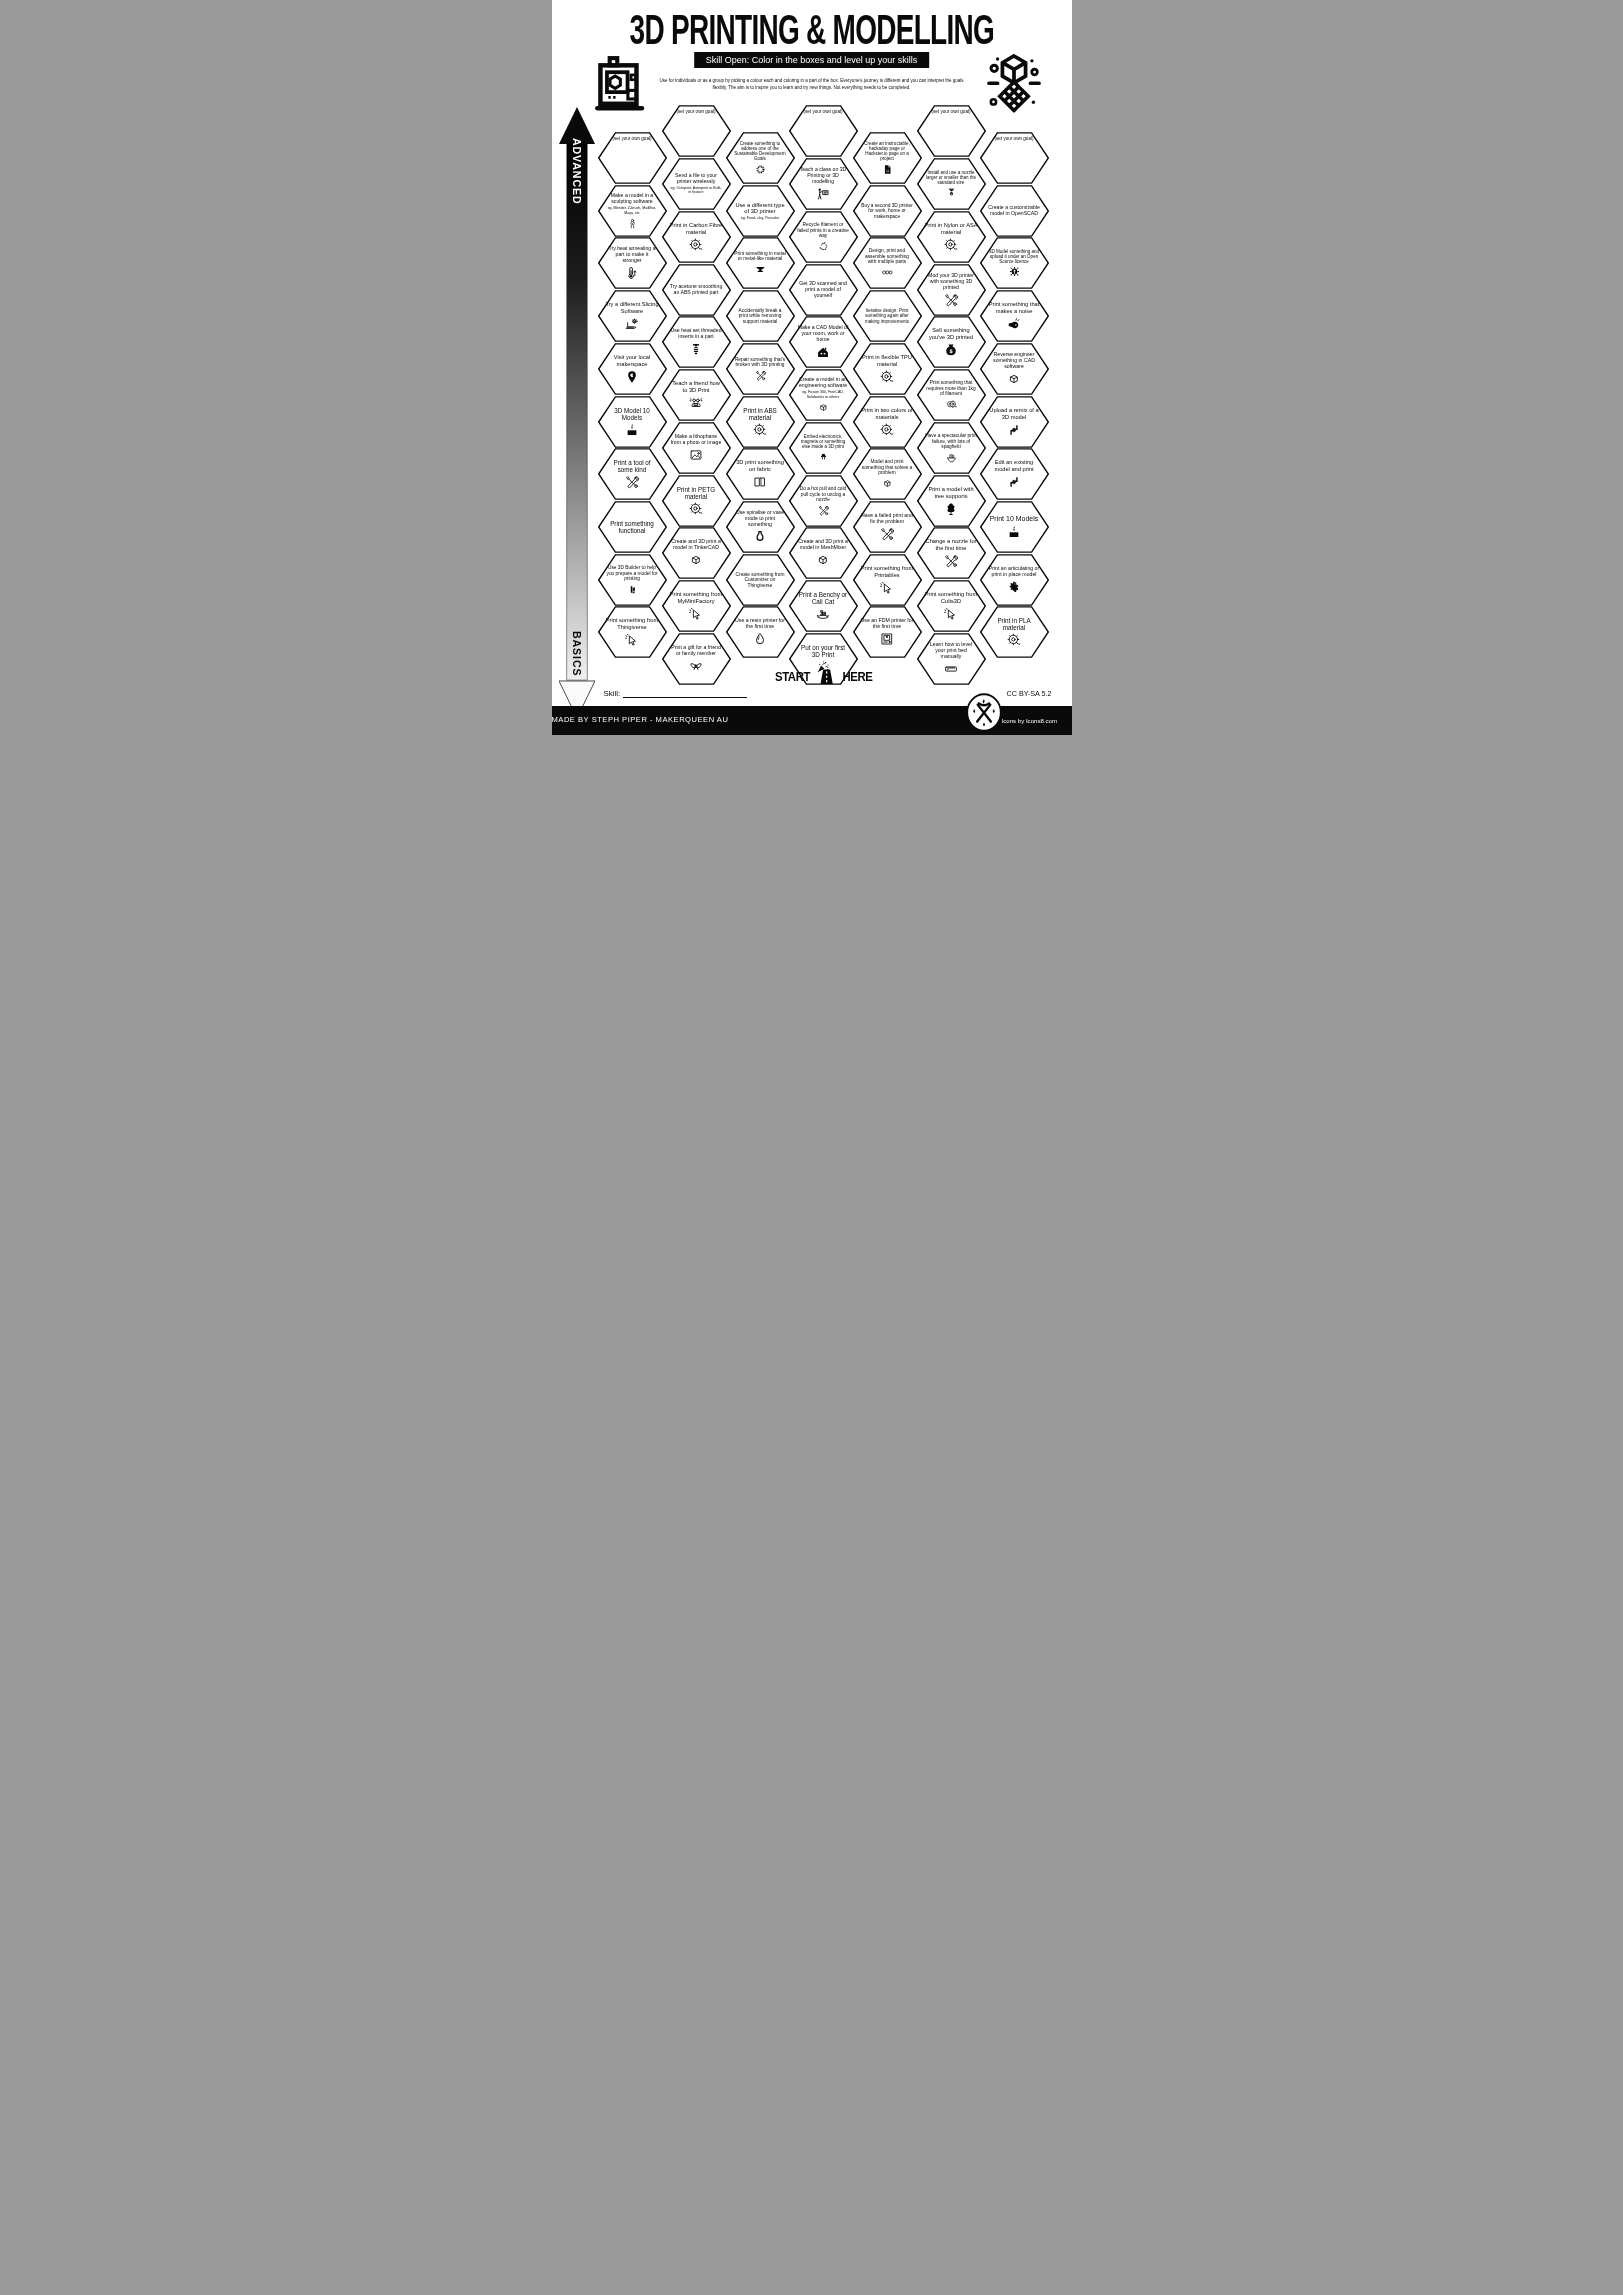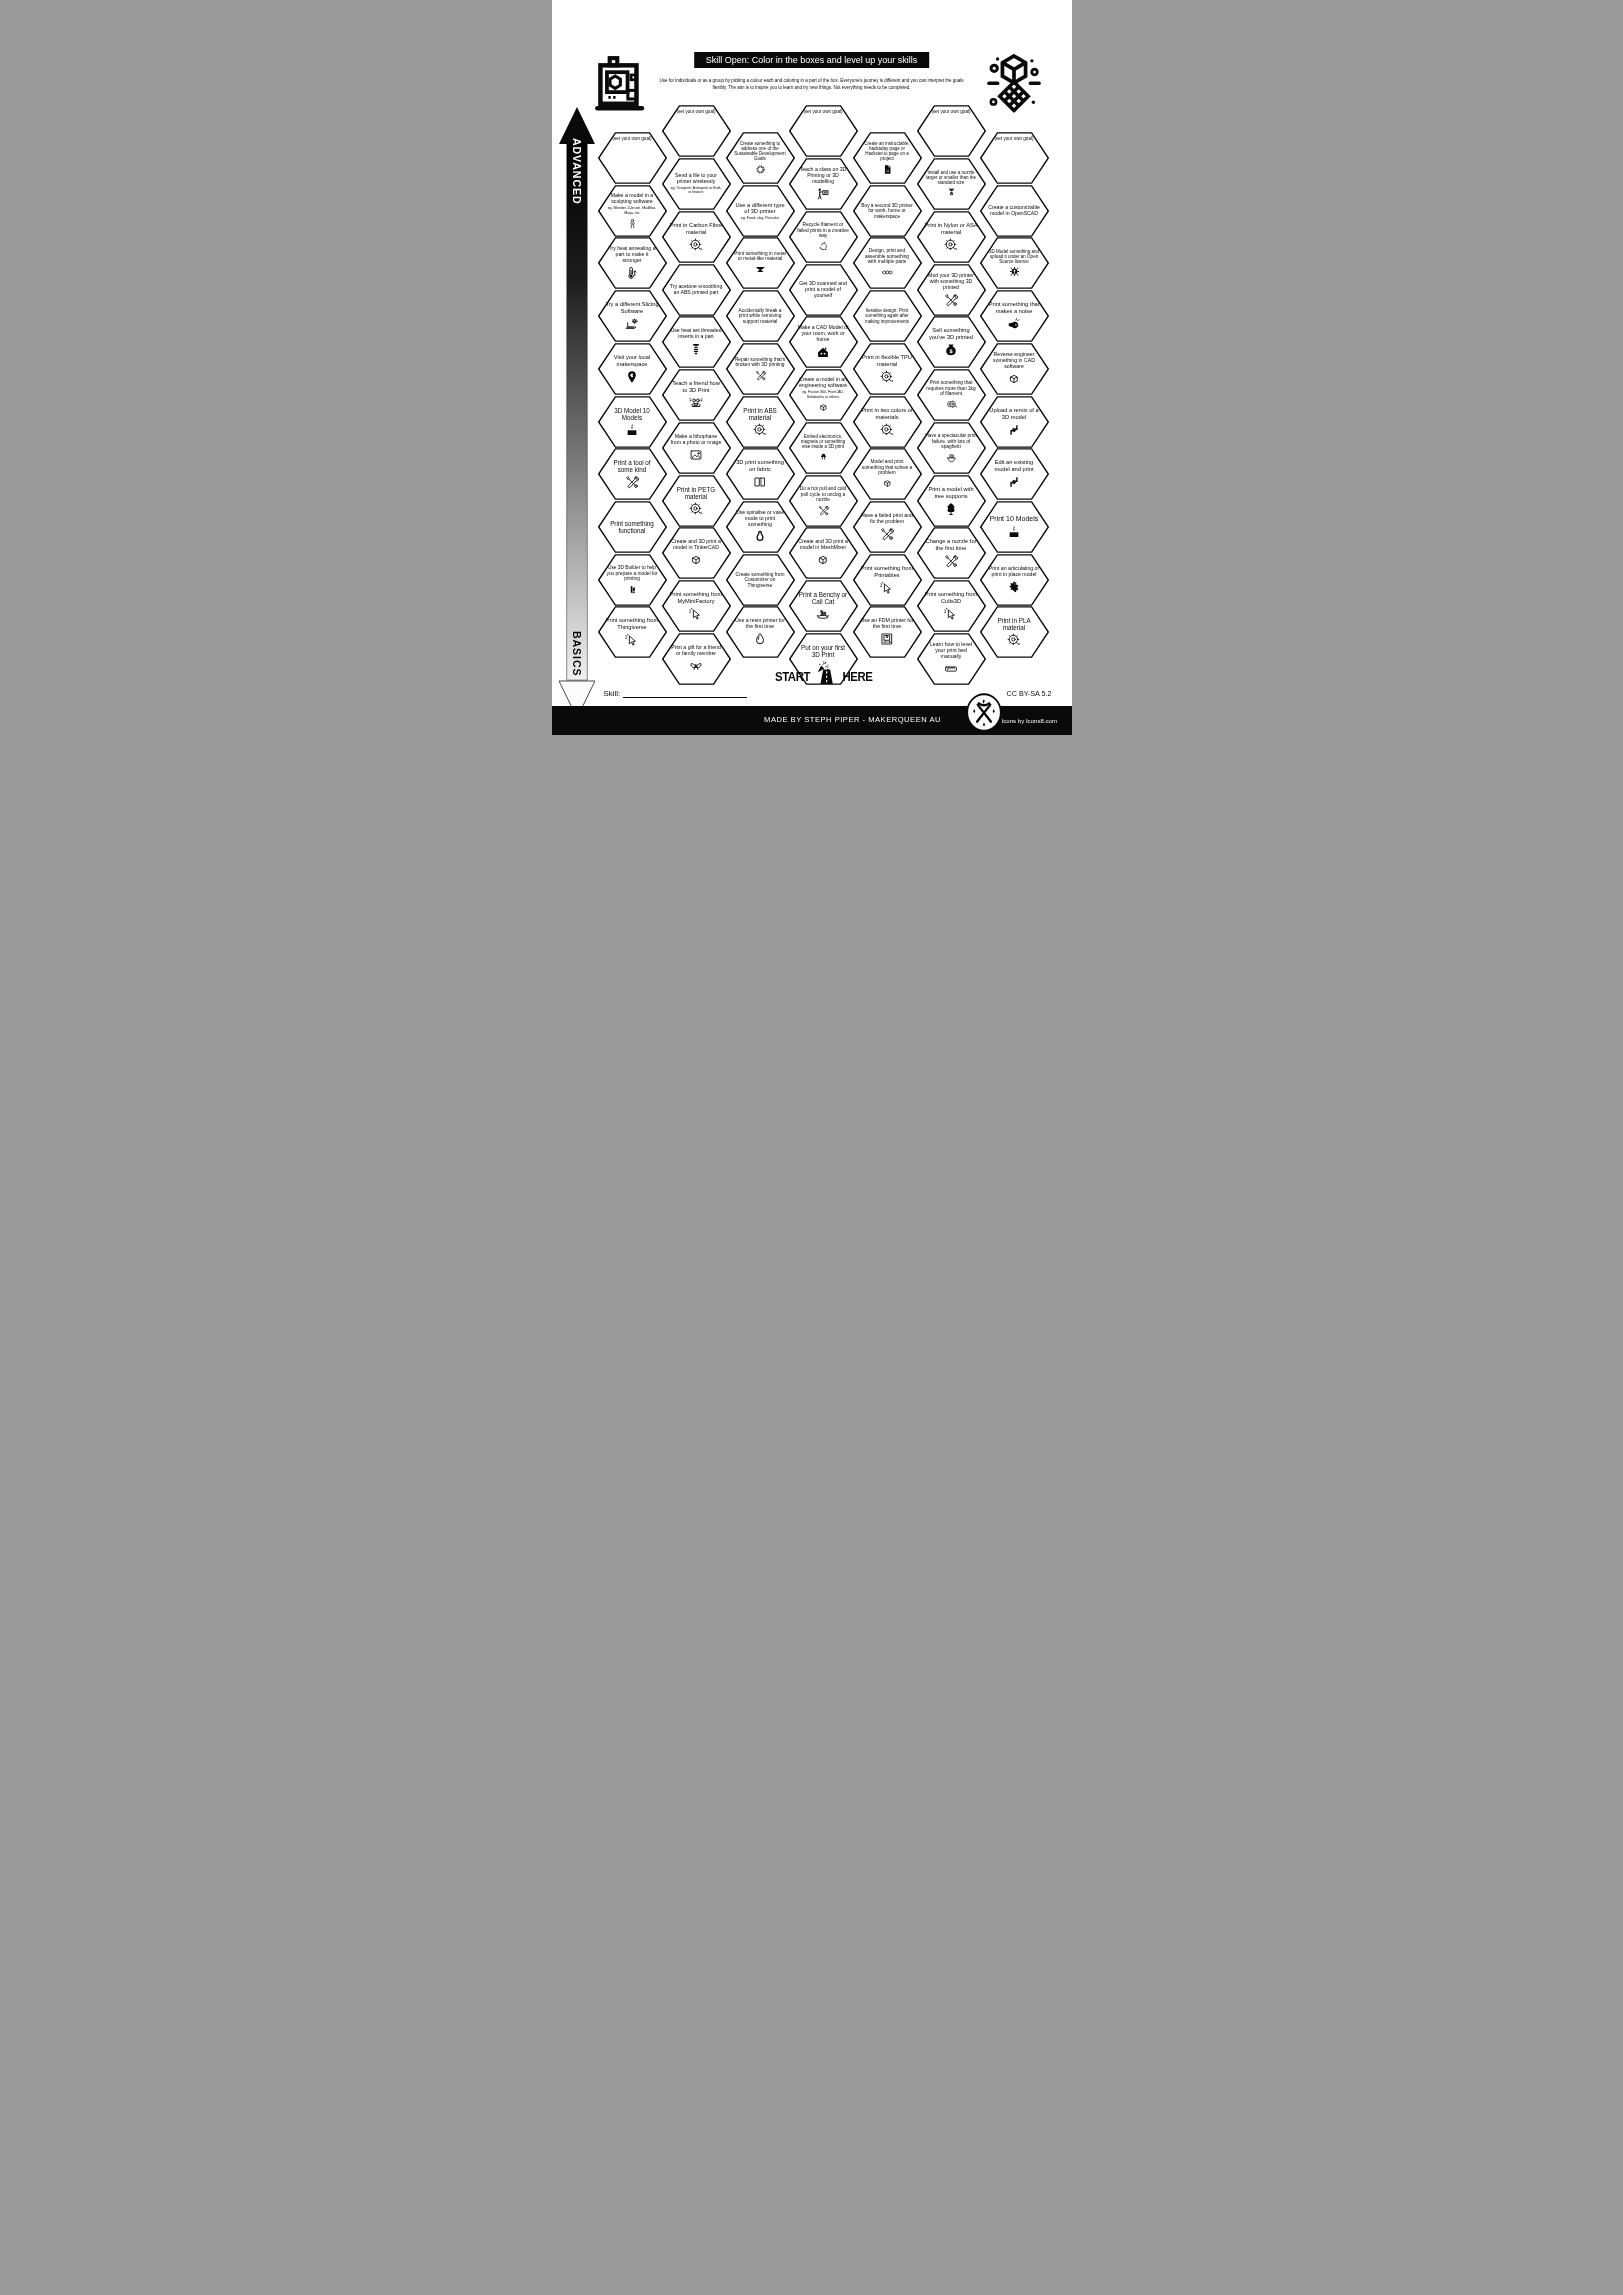--- a/index.html
+++ b/index.html
@@ -42,21 +42,21 @@
   .fi{fill:#0a0a0a;stroke:none;}
   .wh{fill:#fff;stroke:none;}
 
   
   .start{position:absolute;top:668px;left:272px;transform:translateX(-50%);display:flex;align-items:center;
          gap:4.2px;font-weight:900;font-size:13.4px;}
   .start span{display:inline-block;transform:scaleX(.85);letter-spacing:-0.5px;}
   .nameline{position:absolute;left:52px;top:688px;display:flex;align-items:flex-end;gap:3.2px;font-size:7.9px;}
   .nameu{display:inline-block;width:124px;height:9.3px;border-bottom:1.2px solid #0a0a0a;}
   .footbar{position:absolute;left:0;right:0;top:706px;height:29px;background:#0a0a0a;}
-  .credit{position:absolute;left:0;width:100%;top:715px;text-align:center;color:#fff;font-size:7.6px;letter-spacing:0.5px;padding-left:41px;}
+  .credit{position:absolute;left:0;width:100%;top:715px;color:#fff;font-size:7.6px;letter-spacing:0.5px;}
   .mq{position:absolute;left:414px;top:693px;width:36px;height:39px;}
   .cc{position:absolute;left:455px;top:689px;font-size:7.2px;color:#0a0a0a;}
   .ic8{position:absolute;left:450px;top:717px;font-size:6.1px;color:#fff;}
 </style>
 </head>
 <body>
 
 <svg width="0" height="0" style="position:absolute" aria-hidden="true">
 <defs>
 <symbol id="i-spool" viewBox="0 0 24 24">
@@ -302,20 +302,21 @@
         <path class="fi" d="M4.8 11.2l.7-1.3.7 1.3-.7 1.3zM17.8 11.2l.7-1.3.7 1.3-.7 1.3zM11.3 19.4l.7-1.3.7 1.3-.7 1.3z"></path>
       </symbol>
 </defs>
 </svg>
 
 <div id="page">
 
   <svg class="plogo" viewBox="0 0 112 124" width="52" height="57">
       <use href="#i-printerlogo"></use>
     </svg>
+  <h1 class="title" style="margin:0"><span>3D PRINTING &amp; MODELLING</span></h1>
   <div class="banner">Skill Open:  Color in the boxes and level up your skills</div>
   <p class="desc" style="margin:0">Use for individuals or as a group by picking a colour each and coloring in a part of the box.  Everyone's journey is different and you can interpret the goals flexibly.  The aim is to inspire you to learn and try new things. Not everything needs to be completed.</p>
   <svg class="glogo" viewBox="0 0 122 132" width="56" height="61">
       <use href="#i-geologo"></use>
     </svg>
 
   <div class="axis">
     <svg viewBox="0 0 78 1320" preserveAspectRatio="none">
       <defs>
         <linearGradient id="shaftg" x1="0" y1="0" x2="0" y2="1">

